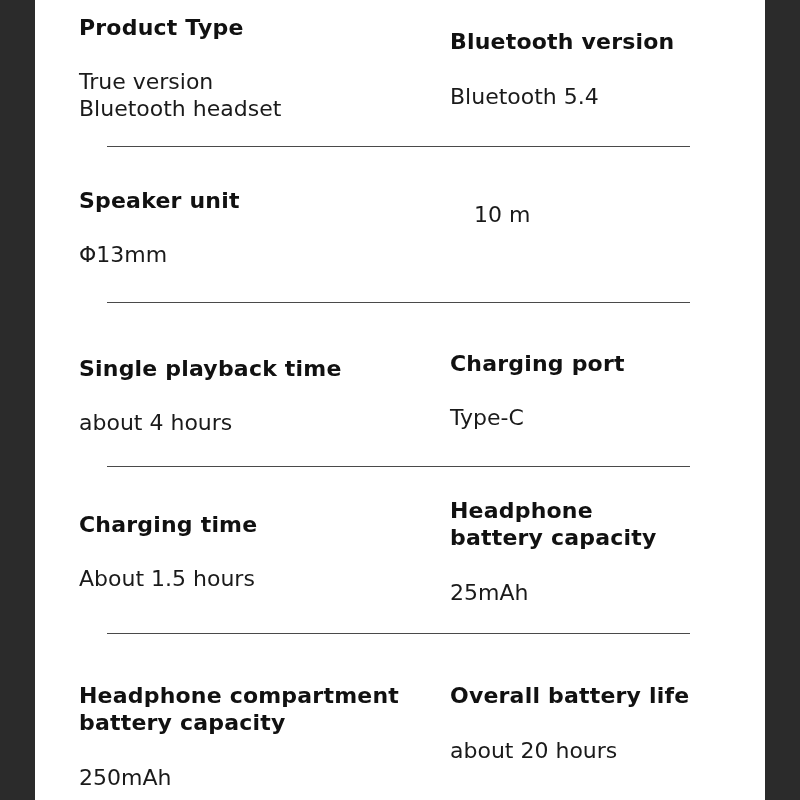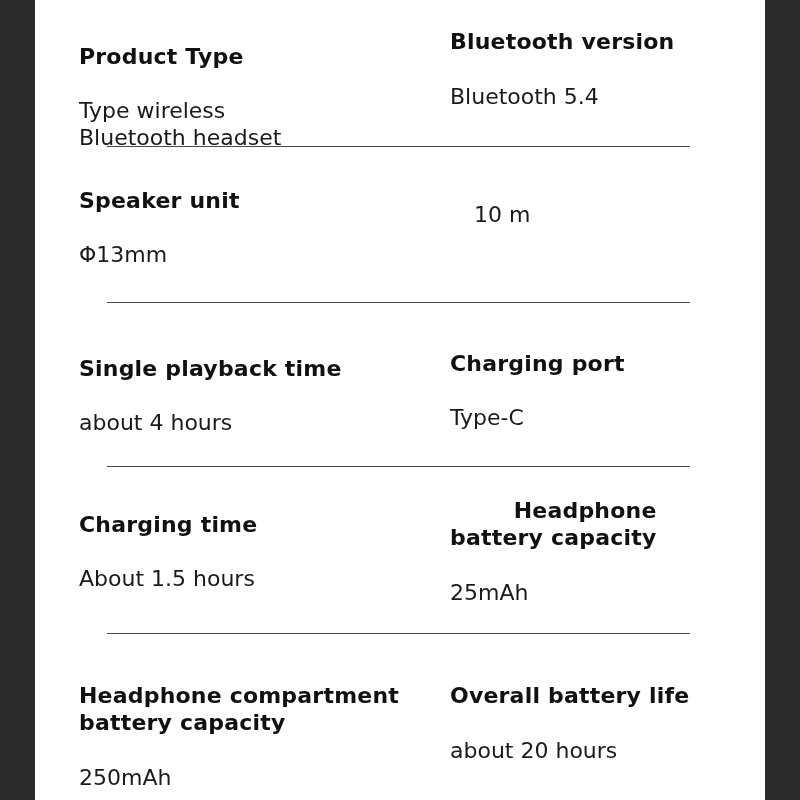--- a/index.html
+++ b/index.html
@@ -17,22 +17,22 @@
     .value { font-size: 22px; line-height: 27px; color: #1a1a1a; }
     .divider { position: absolute; left: 107px; width: 583px; height: 0; border-top: 1.5px solid #4a4a4a; }
   </style>
 </head>
 <body>
 
 <div class="bar left"></div>
 <div class="bar right"></div>
 
 <div class="cell" style="left:79px; top:14px;">
-  <div class="label" style="white-space:pre-line;margin-top:29px;">Product Type</div>
-  <div class="value" style="white-space:pre-line; margin-top:27px;">Type wireless
+  <div class="label" style="white-space:pre-line;">Product Type</div>
+  <div class="value" style="white-space:pre-line; margin-top:27px;">True version
 Bluetooth headset</div>
 </div>
 <div class="cell" style="left:450px; top:28px;">
   <div class="label" style="white-space:pre-line;">Bluetooth version</div>
   <div class="value" style="white-space:pre-line; margin-top:28px;">Bluetooth 5.4</div>
 </div>
 <div class="divider" style="top:146px;"></div>
 
 <div class="cell" style="left:79px; top:187px;">
   <div class="label" style="white-space:pre-line;">Speaker unit</div>
@@ -51,21 +51,21 @@
   <div class="label" style="white-space:pre-line;">Charging port</div>
   <div class="value" style="white-space:pre-line; margin-top:27px;">Type-C</div>
 </div>
 <div class="divider" style="top:466px;"></div>
 
 <div class="cell" style="left:79px; top:511px;">
   <div class="label" style="white-space:pre-line;">Charging time</div>
   <div class="value" style="white-space:pre-line; margin-top:27px;">About 1.5 hours</div>
 </div>
 <div class="cell" style="left:450px; top:497px;">
-  <div class="label" style="white-space:pre-line;text-align:right;">Headphone
+  <div class="label" style="white-space:pre-line;">Headphone
 battery capacity</div>
   <div class="value" style="white-space:pre-line; margin-top:28px;">25mAh</div>
 </div>
 <div class="divider" style="top:633px;"></div>
 
 <div class="cell" style="left:79px; top:682px;">
   <div class="label" style="white-space:pre-line;">Headphone compartment
 battery capacity</div>
   <div class="value" style="white-space:pre-line; margin-top:28px;">250mAh</div>
 </div>

